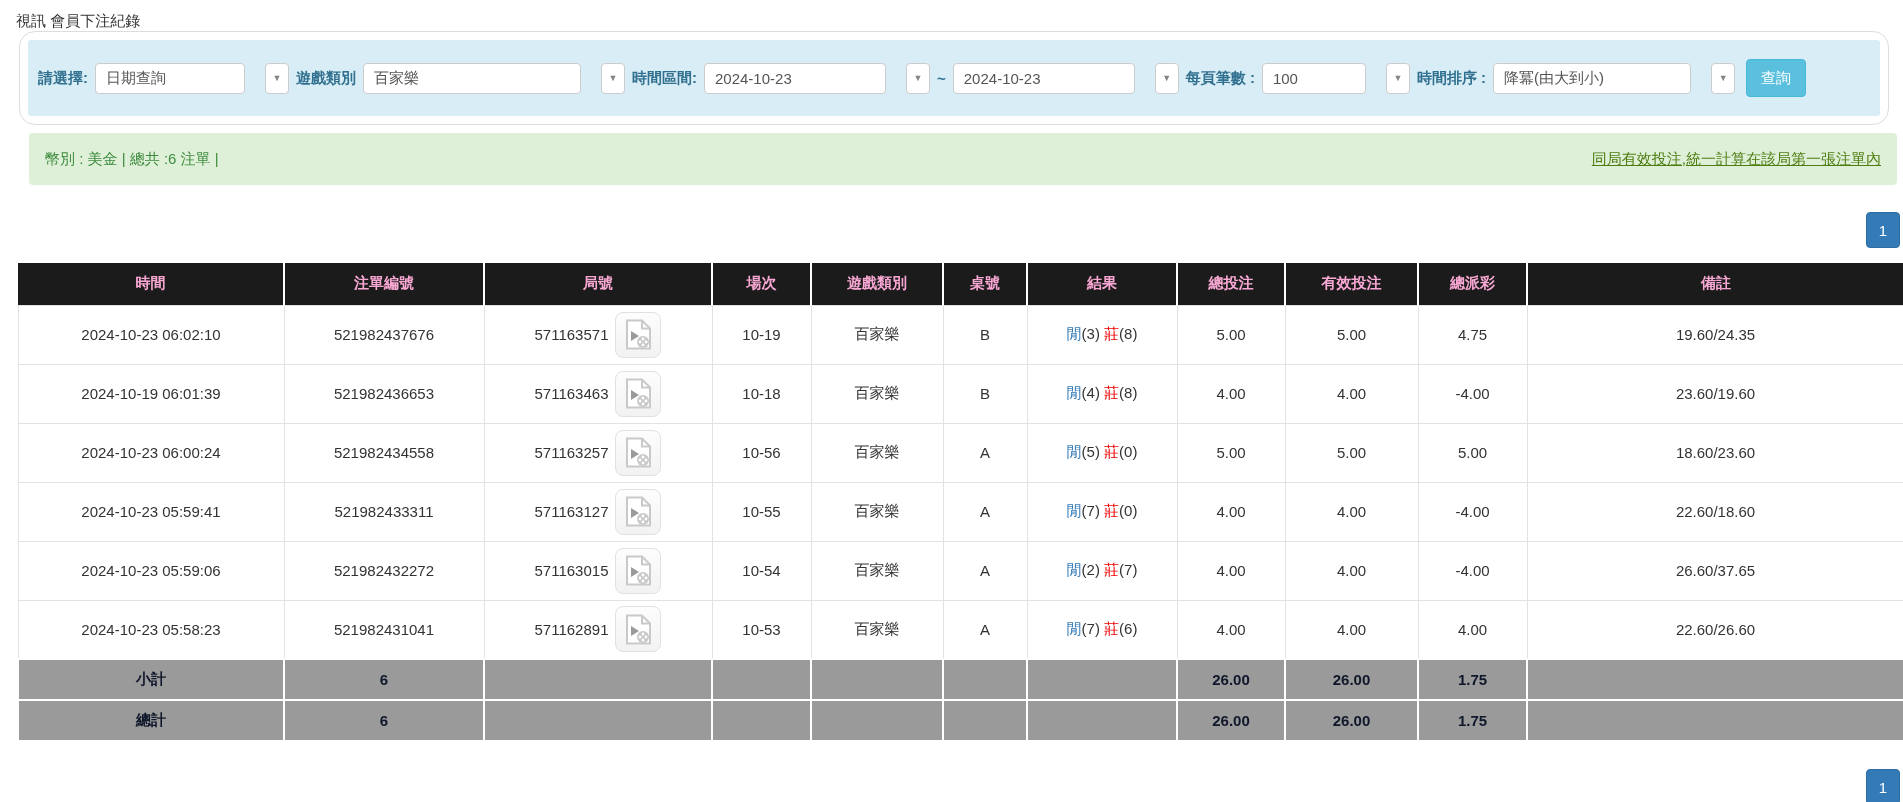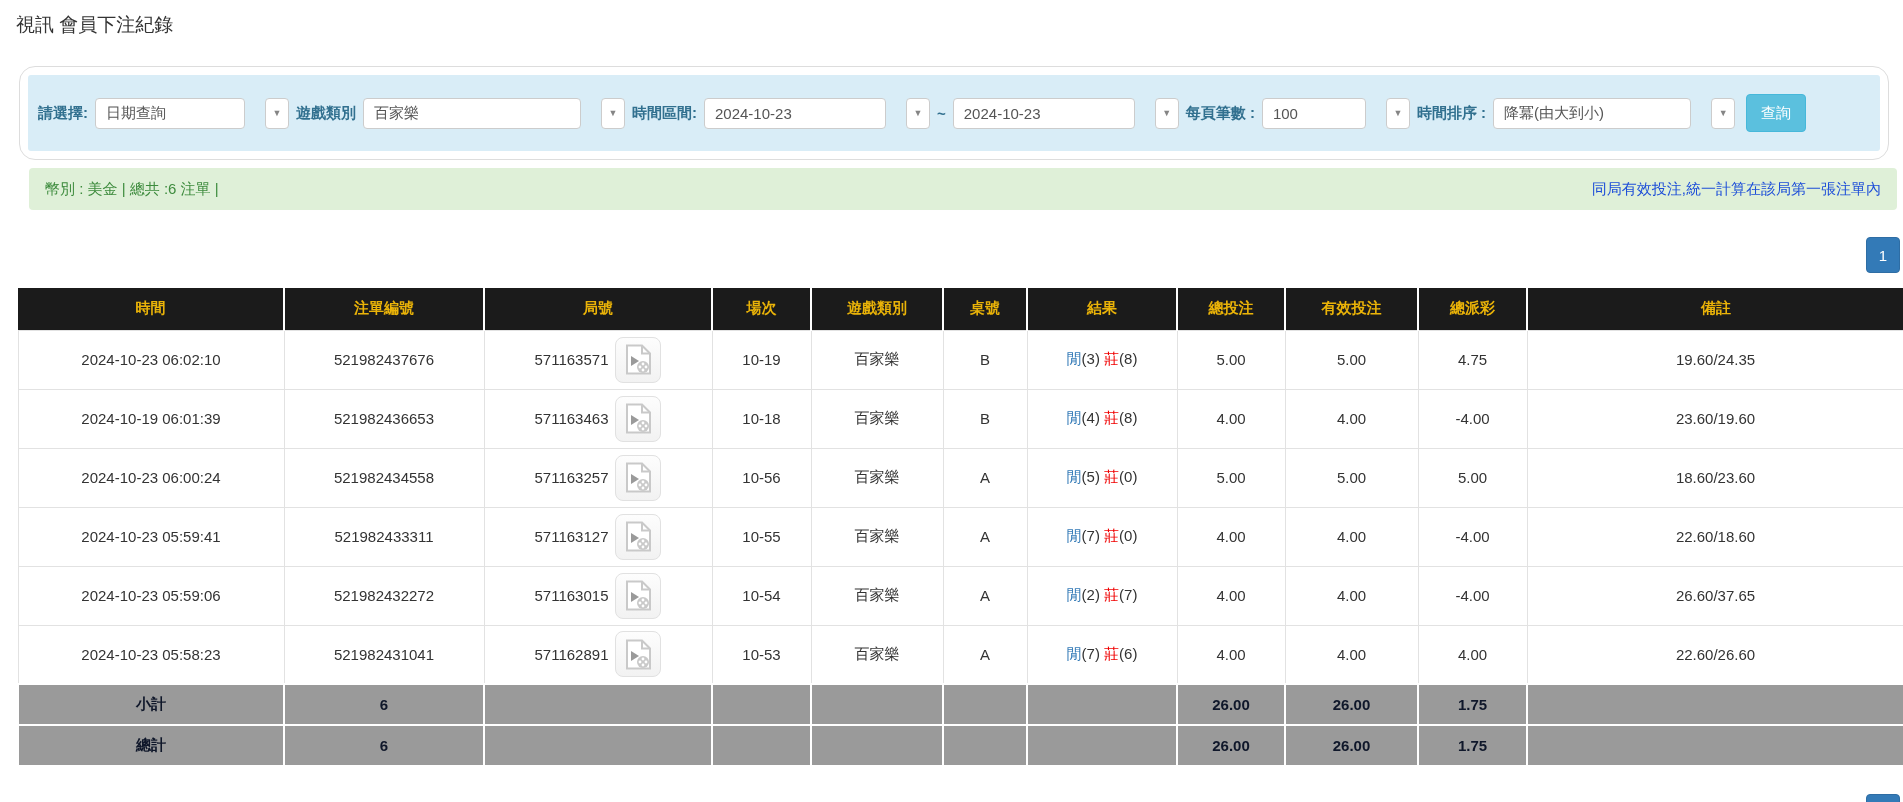--- a/index.html
+++ b/index.html
@@ -1,21 +1,21 @@
 <!DOCTYPE html>
 <html><head>
 <meta charset="utf-8">
 <style>
   * { box-sizing: border-box; }
   html,body { margin:0; padding:0; }
   body {
     width:1903px; height:802px; overflow:hidden; background:#fff;
     font-family:"Liberation Sans","DejaVu Sans",sans-serif; color:#333;
   }
-  .page-title { font-size:19px; font-weight:500; color:#333; margin:12px 0 28px 16px; }
+  .page-title { font-size:15px; font-weight:500; color:#333; margin:12px 0 0 16px; }
 
   
   .panel { margin:0 14px 0 19px; border:1px solid #ddd; border-radius:16px; background:#fff; padding:8px; }
   .filter-bar { background:#d9edf7; border-radius:3px; padding:19px 10px; display:flex; align-items:center; gap:7px; }
   .flabel { color:#31708f; font-weight:bold; font-size:15px; white-space:nowrap; }
   .combo { display:flex; align-items:center; gap:20px; }
   .selbox {
     height:31px; background:#fff; border:1px solid #ccc; border-radius:4px;
     display:flex; align-items:center; padding:0 10px; font-size:15px; color:#555; overflow:hidden; white-space:nowrap;
   }
@@ -26,38 +26,38 @@
   .w-query { width:150px; } .w-game { width:218px; } .w-date { width:182px; }
   .w-pp { width:104px; } .w-sort { width:198px; }
   .tilde { color:#31708f; font-weight:bold; font-size:15px; }
   .search-btn {
     height:38px; padding:8px 14px; background:#5bc0de; border:1px solid #46b8da; border-radius:4px;
     color:#fff; font-size:15px; cursor:pointer; margin-left:4px;
   }
 
   
   .summary {
-    margin:8px 6px 0 29px; background:#dff0d8; border-radius:4px; height:42px;
+    margin:8px 6px 0 29px; background:#dff0d8; border-radius:4px; height:52px;
     display:flex; align-items:center; justify-content:space-between; padding:0 16px; font-size:15px;
   }
   .summary-left { color:#3d8b3d; }
-  .summary-right { color:#1d4ed8; }
+  .summary-right { color:#4d7c0f;text-decoration:underline; }
 
   
   .pagination-top, .pagination-bottom { display:flex; justify-content:flex-end; margin:27px 3px 15px 0; }
   .page-btn {
     min-width:34px; height:36px; background:#337ab7; border:1px solid #2e6da4; border-radius:4px;
     color:#fff; font-size:15px; display:flex; align-items:center; justify-content:center; cursor:pointer;
   }
   .pagination-bottom { margin-top:27px; }
 
   
   table.bet-table { table-layout:fixed; width:1886px; margin-left:17px; border-collapse:collapse; }
   .bet-table thead th {
-    background:#1b1b1b; color:#eab308; height:42px; font-size:15px; font-weight:bold;
+    background:#1b1b1b; color:#f9a8d4; height:42px; font-size:15px; font-weight:bold;
     border-left:2px solid #fff; text-align:center; padding:0;
   }
   .bet-table thead th:first-child { border-left:none; }
   .bet-table tbody td {
     border:1px solid #e2e2e2; height:59px; text-align:center; font-size:15px; color:#333;
     background:#fff; padding:0 4px; vertical-align:middle;
   }
   .bet-table tfoot td {
     background:#9a9a9a; color:#0f172a; height:41px; border:2px solid #fff; text-align:center;
     font-size:15px; font-weight:bold; vertical-align:middle;

